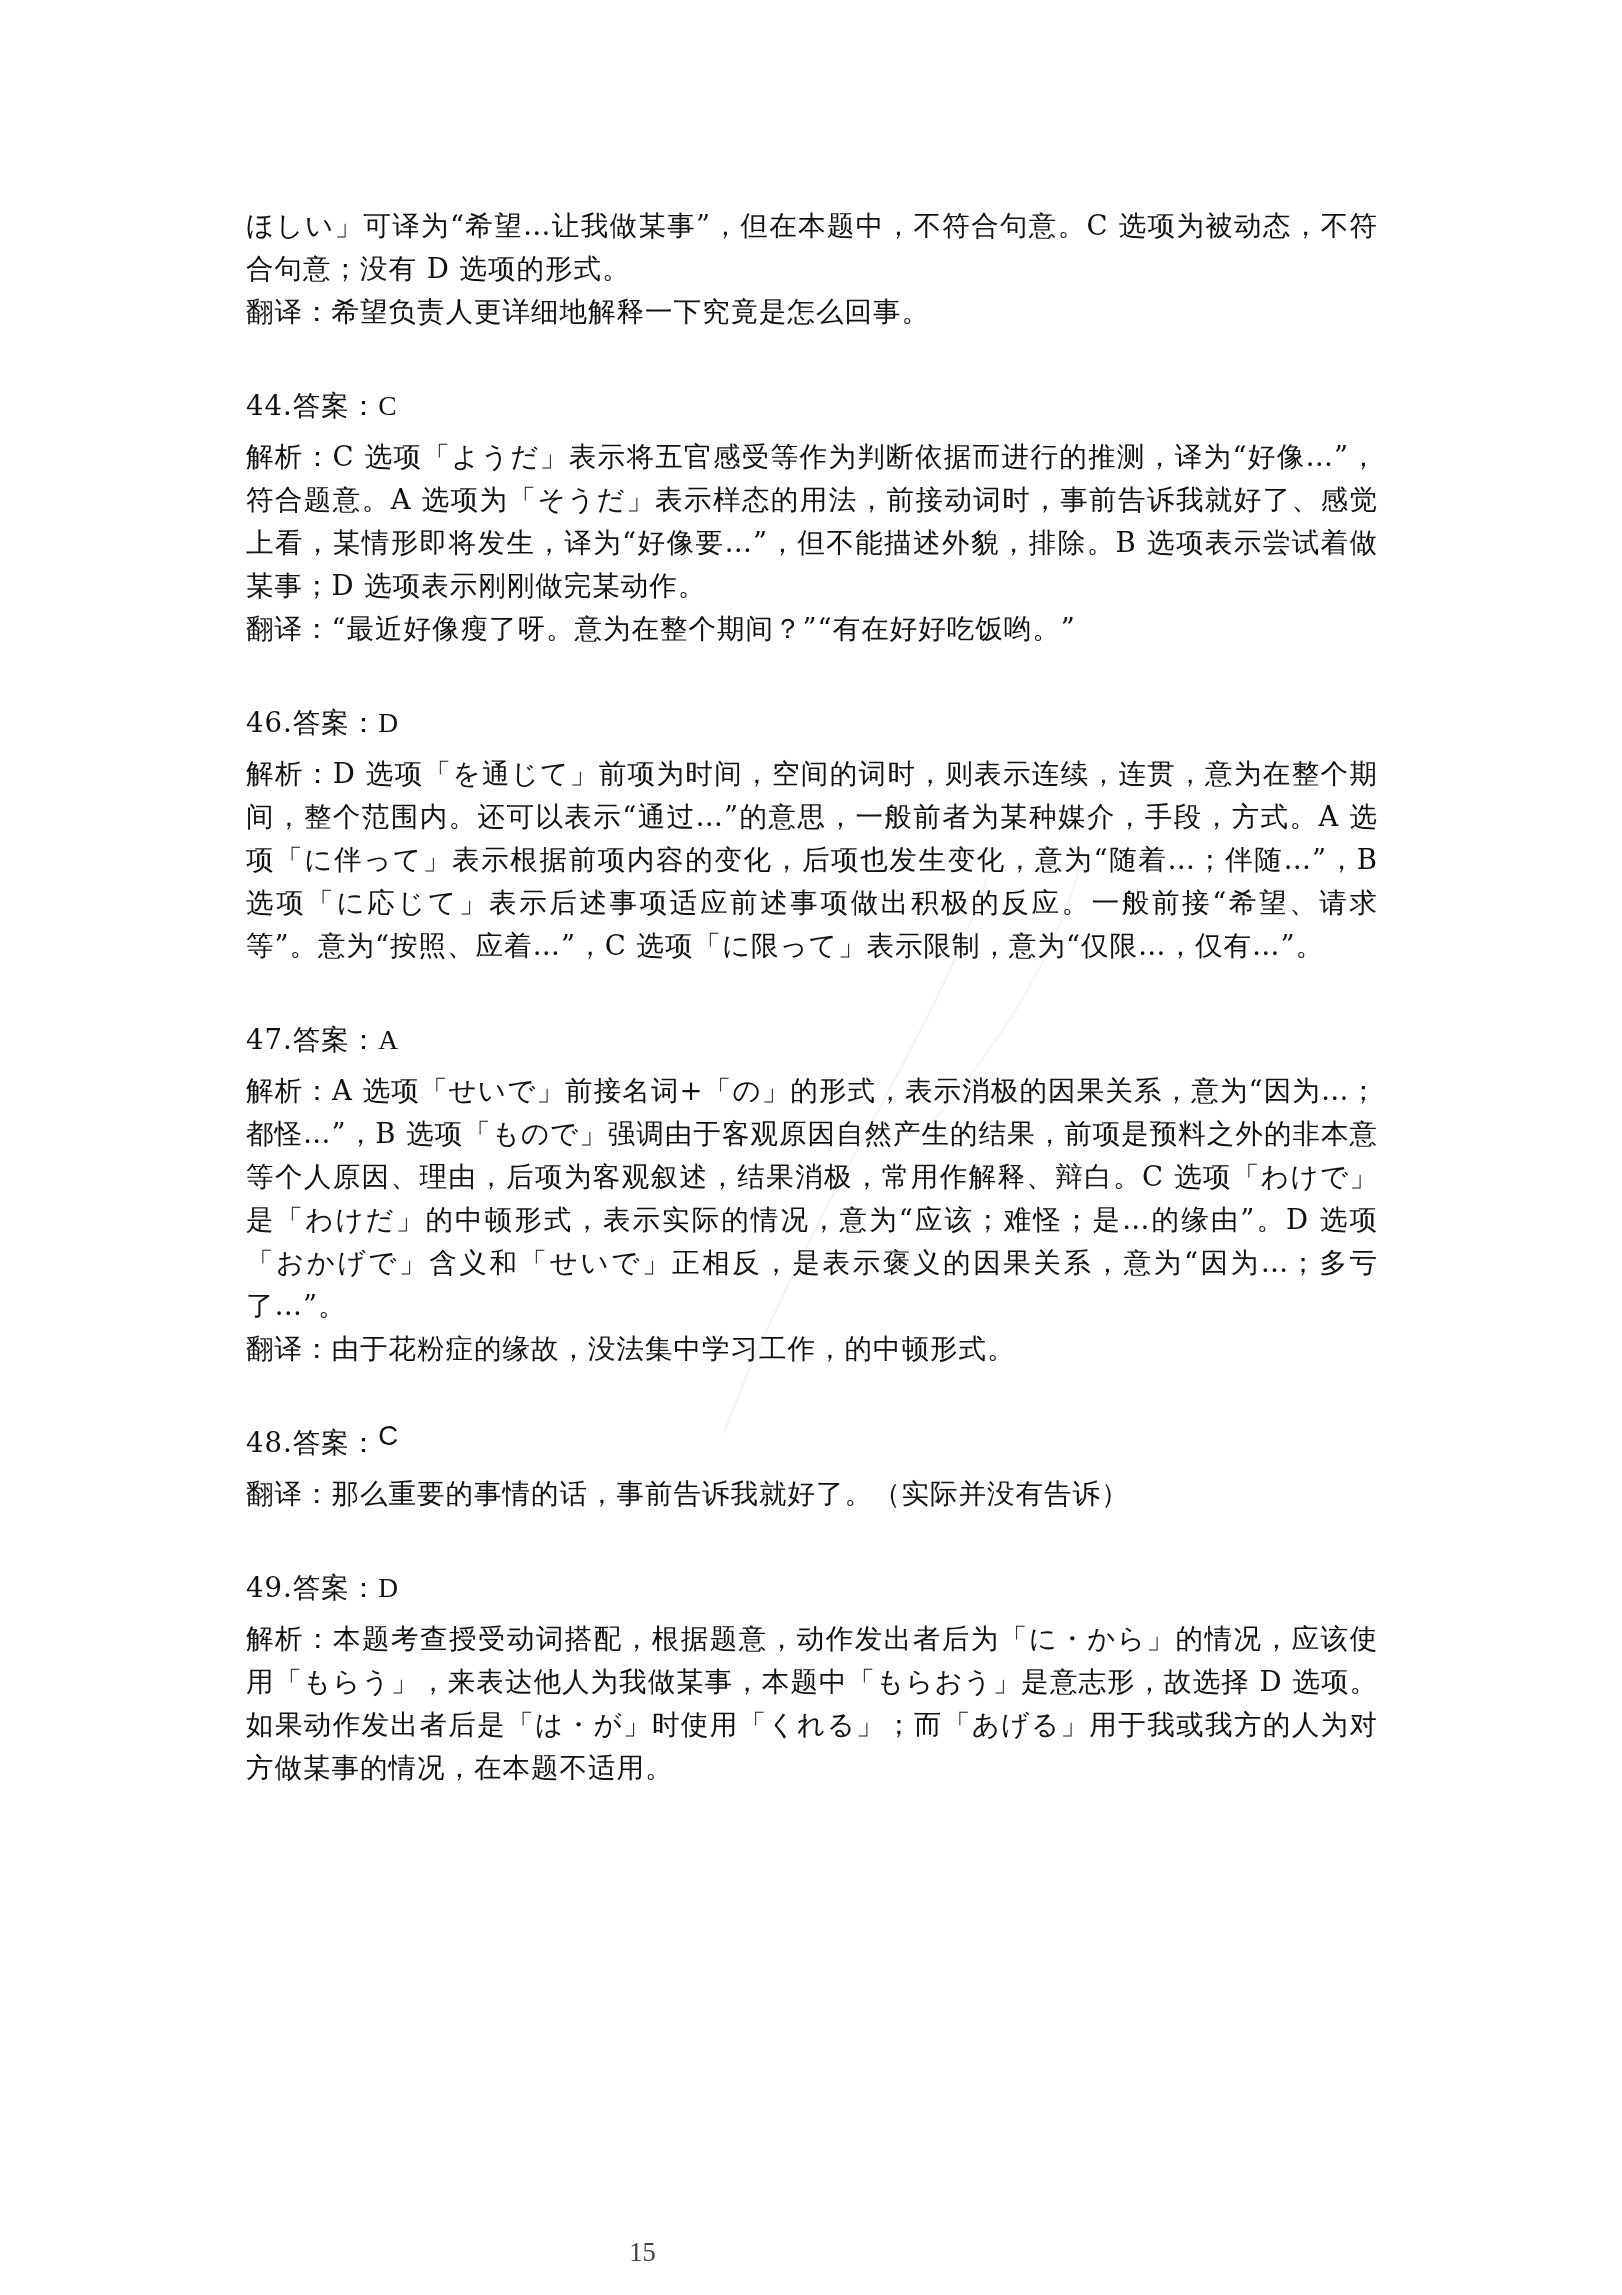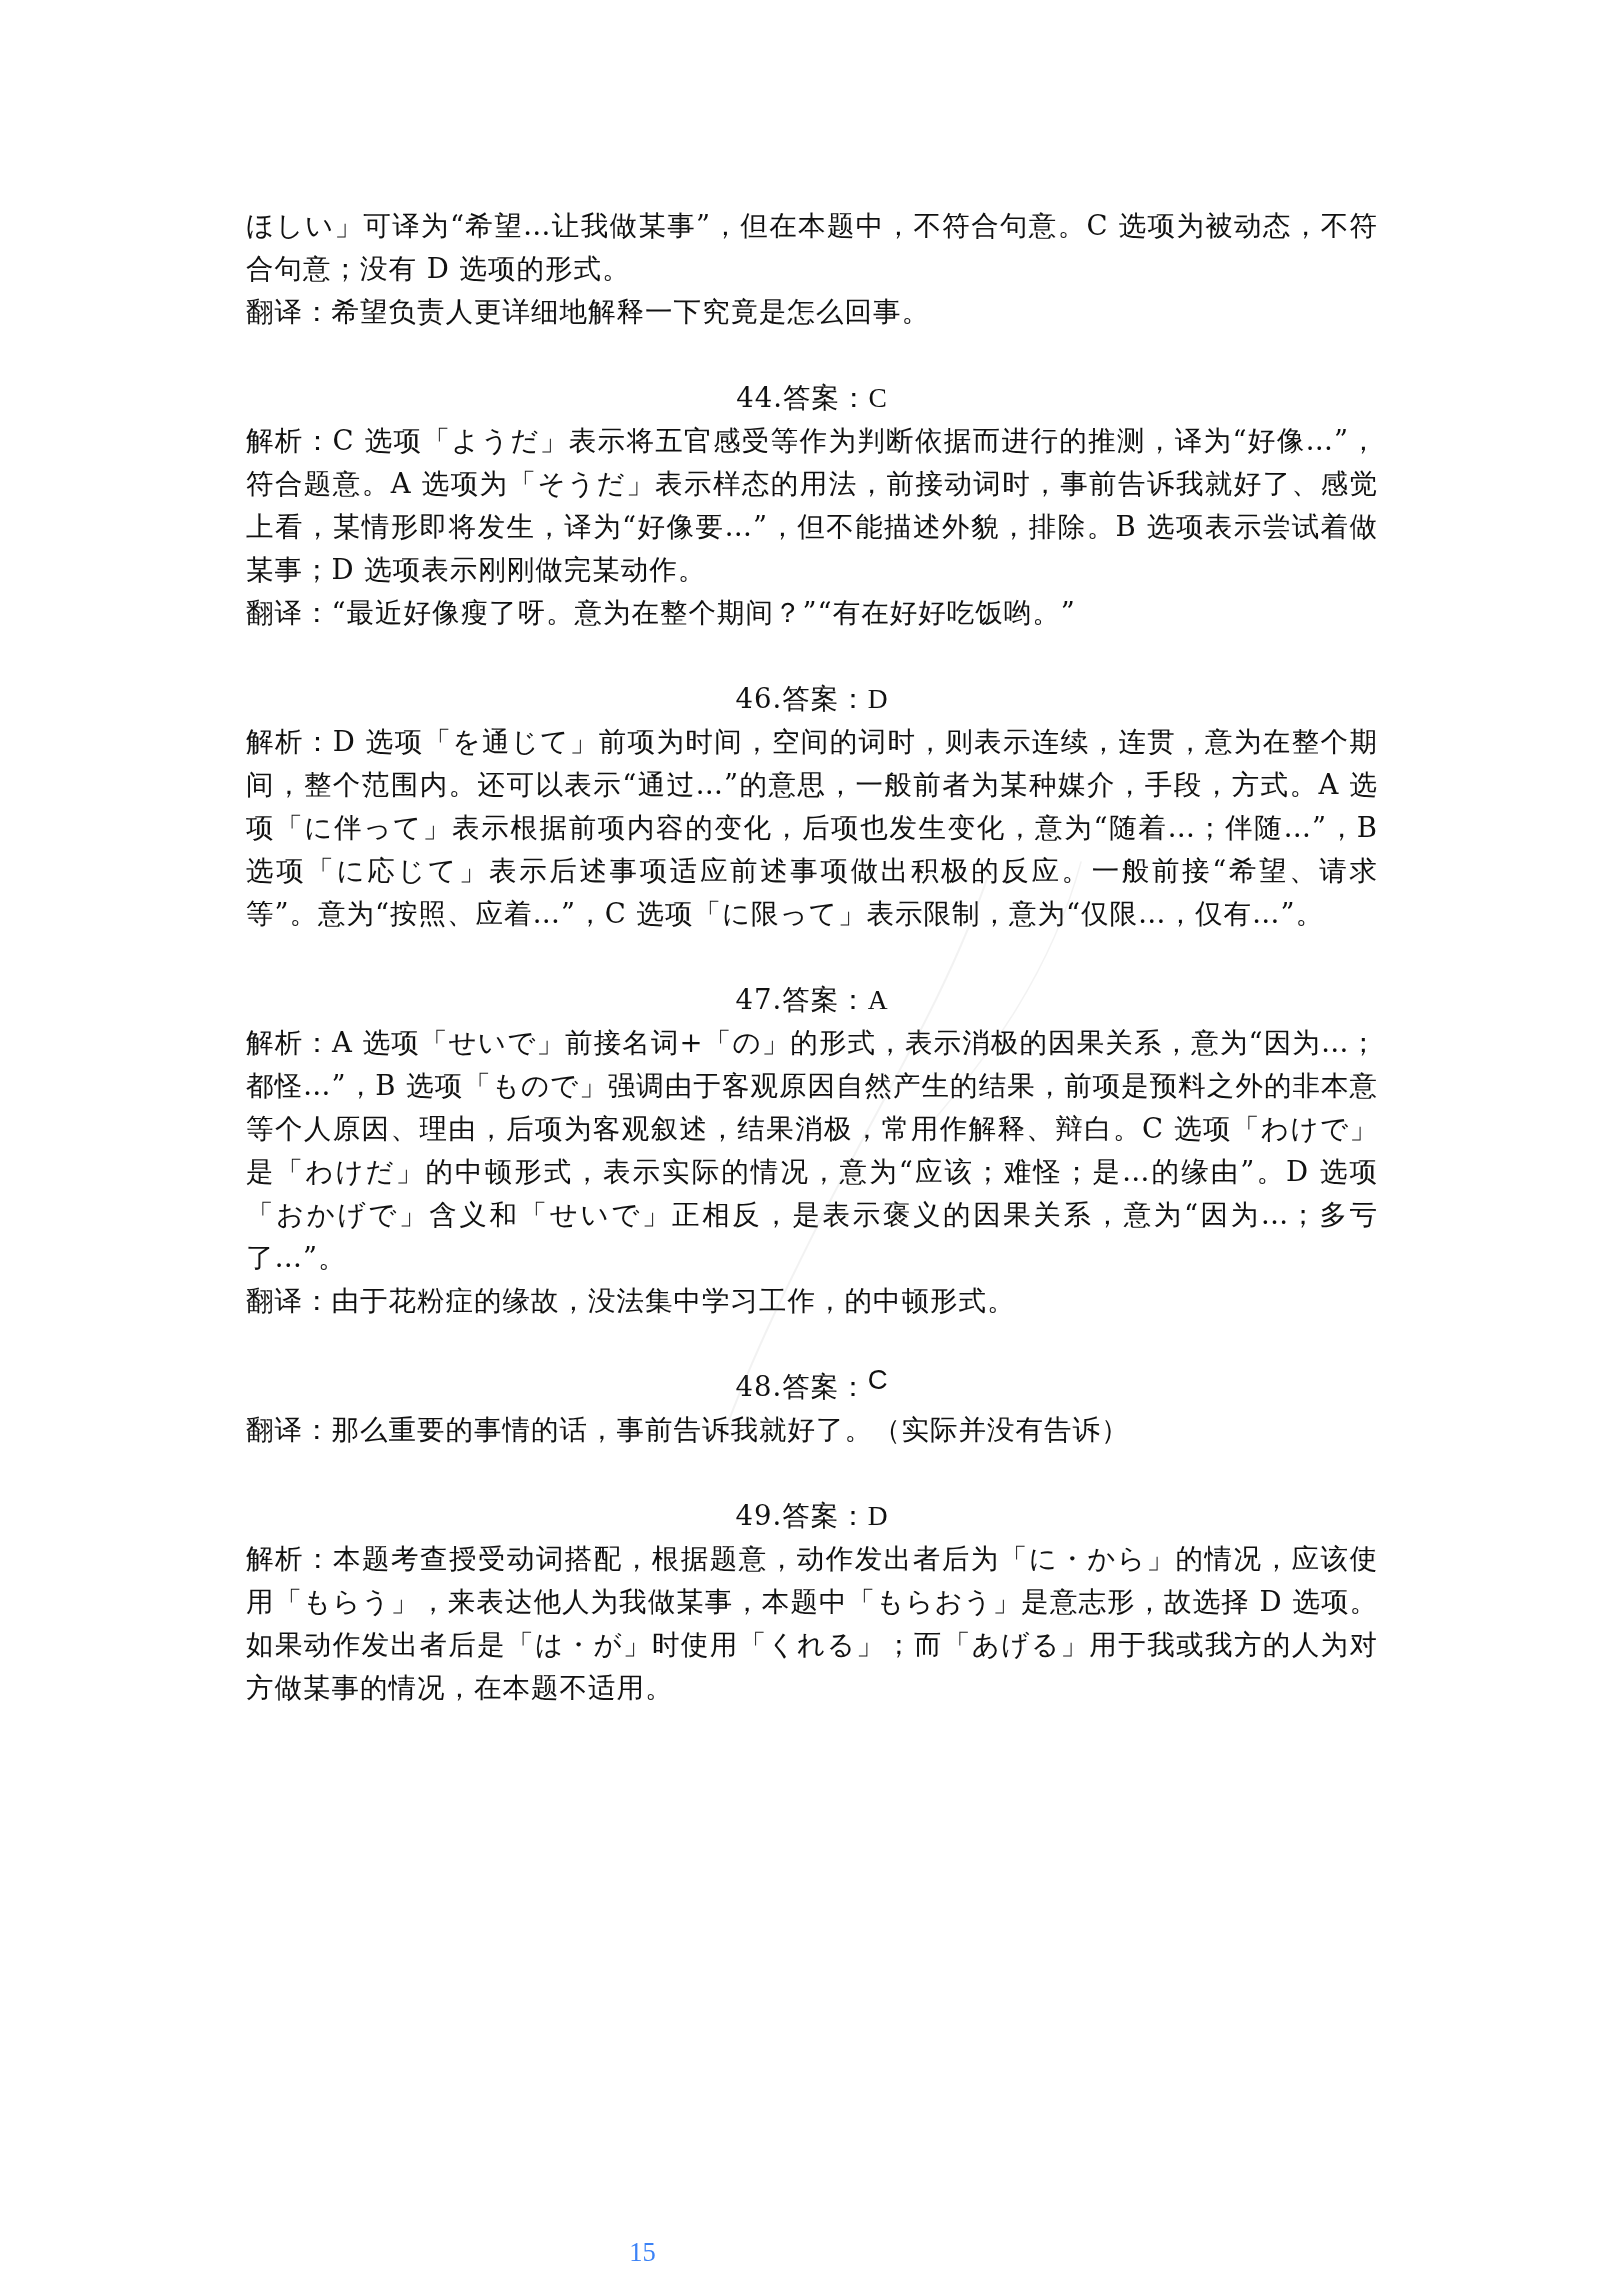--- a/index.html
+++ b/index.html
@@ -28,41 +28,40 @@
       font-size: 27.5px;
       line-height: 43px;
       letter-spacing: 1px;
       text-align: justify;
       text-align-last: left;
       white-space: normal;
       word-break: break-all;
     }
     .answer-line {
       font-size: 27.5px;
-      line-height: 43px;
+      line-height: 58px;
       letter-spacing: 1px;
-      text-align: center;
     }
     .answer-value {
       font-family: "Liberation Serif", serif;
     }
     .answer-value.sans {
       font-family: "Liberation Sans", sans-serif;
       position: relative;
       top: -7.1px;
     }
     .page-number {
       position: absolute;
       left: 0;
       width: 1285px;
       top: 2237px;
       text-align: center;
       font-family: "Liberation Serif", serif;
       font-size: 26.5px;
-      color: #3b82f6;
+      color: #404040;
     }
     .watermark {
       position: absolute;
       left: 663px;
       top: 841px;
       width: 510px;
       height: 612px;
       pointer-events: none;
       opacity: 0.12;
     }

